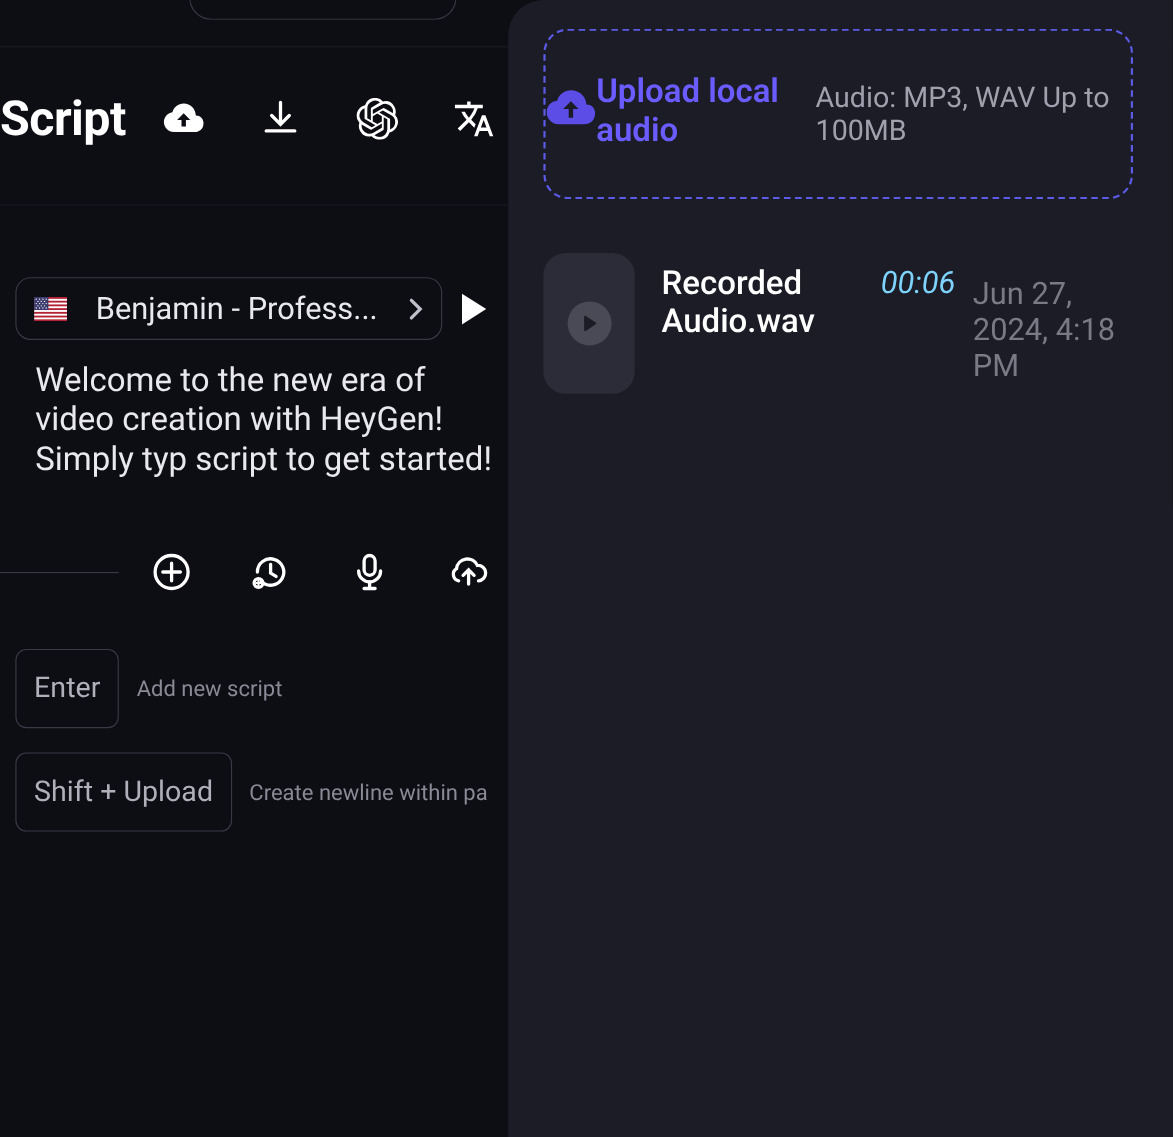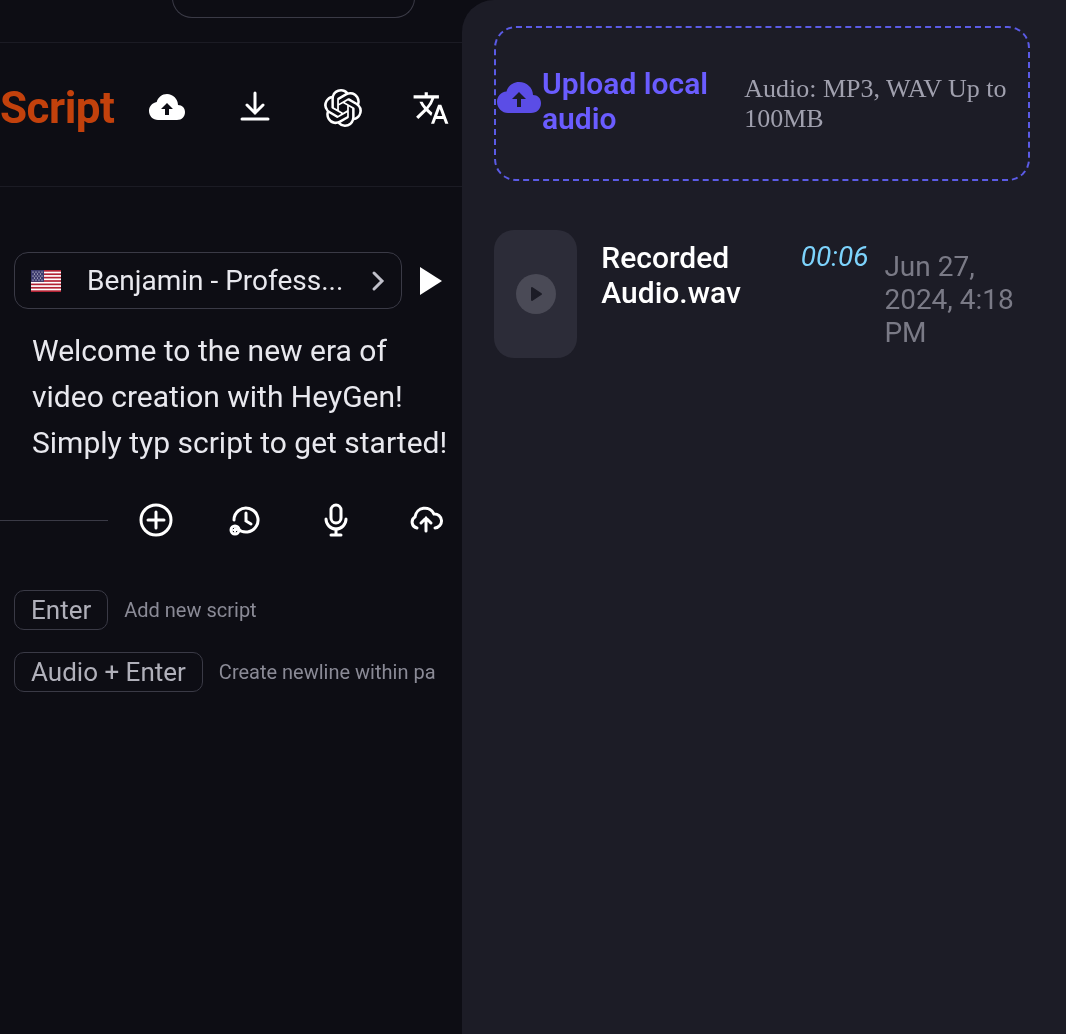--- a/index.html
+++ b/index.html
@@ -44,21 +44,21 @@
       top: 78px;
       left: 0;
       display: flex;
       align-items: center;
       height: 60px;
     }
 
     .script-title {
       font-size: 44px;
       font-weight: 700;
-      color: #c2410c;
+      color: #ffffff;
       margin-right: 34px;
       letter-spacing: -0.5px;
     }
 
     .header-icon {
       width: 38px;
       height: 38px;
       margin-right: 50px;
       display: flex;
       align-items: center;
@@ -124,21 +124,21 @@
       cursor: pointer;
     }
 
     
     .script-text {
       position: absolute;
       top: 328px;
       left: 32px;
       width: 430px;
       font-size: 30px;
-      line-height: 46px;
+      line-height: 36px;
       color: #e8e8ee;
     }
 
     
     .mid-row {
       position: absolute;
       top: 502px;
       left: 0;
       display: flex;
       align-items: center;
@@ -174,21 +174,21 @@
 
     .hint-row {
       display: flex;
       align-items: center;
       gap: 16px;
     }
 
     .kbd {
       border: 1px solid #3a3a46;
       border-radius: 10px;
-      padding: 4px 16px;
+      padding: 20px 16px;
       font-size: 26px;
       color: #b0b0ba;
     }
 
     .hint-text {
       font-size: 20px;
       color: #8a8a96;
     }
 
     
@@ -223,21 +223,20 @@
     .upload-title {
       font-size: 30px;
       font-weight: 600;
       color: #6a5cff;
       margin-bottom: 6px;
     }
 
     .upload-sub {
       font-size: 26px;
       color: #a0a0ae;
-      font-family: Liberation Serif, serif;
     }
 
     
     .audio-item {
       position: absolute;
       top: 230px;
       left: 32px;
       right: 36px;
       display: flex;
       align-items: center;
@@ -404,21 +403,21 @@
     </div>
   </div>
 </div>
 
 <div class="hints">
   <div class="hint-row">
     <div class="kbd">Enter</div>
     <div class="hint-text">Add new script</div>
   </div>
   <div class="hint-row">
-    <div class="kbd">Audio + Enter</div>
+    <div class="kbd">Shift + Upload</div>
     <div class="hint-text">Create newline within pa</div>
   </div>
 </div>
 
 <div class="right-panel">
   <div class="upload-zone">
     <div class="upload-icon">
       <svg width="46" height="36" viewBox="0 0 46 36" fill="#5b4de6">
         <path d="M37 15c0-7-6-13-14-13-6 0-11 4-12.5 9.5C5 12 1 16 1 22c0 6 5 11 11 11h23c6 0 10-4 10-10 0-5-3.5-8-8-8zM23 12l7 7h-5v8h-4v-8h-5l7-7z"></path>
       </svg>

